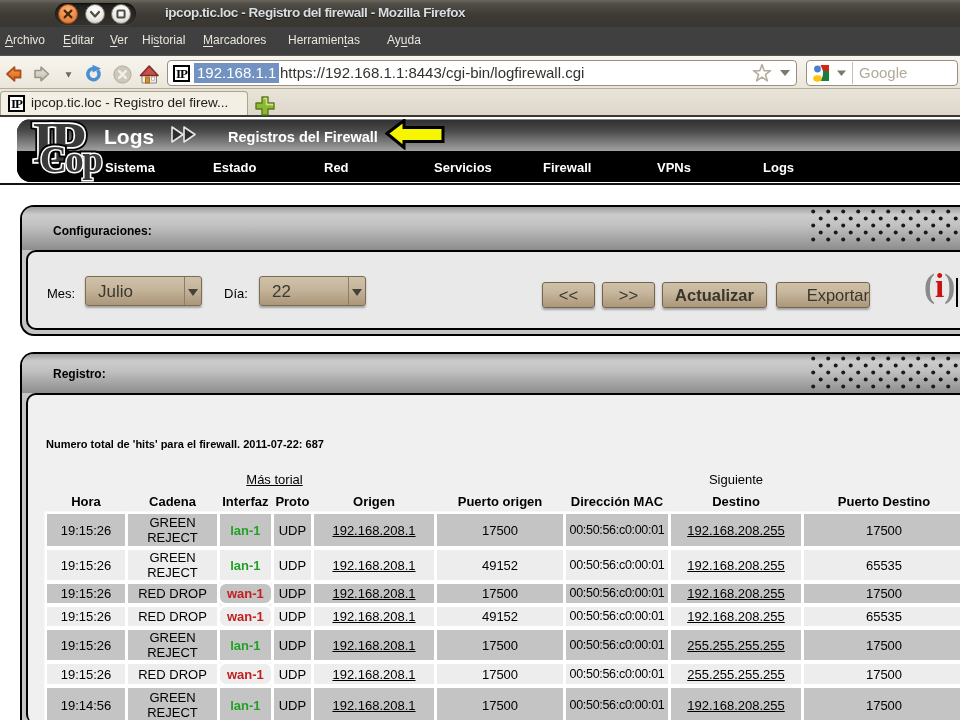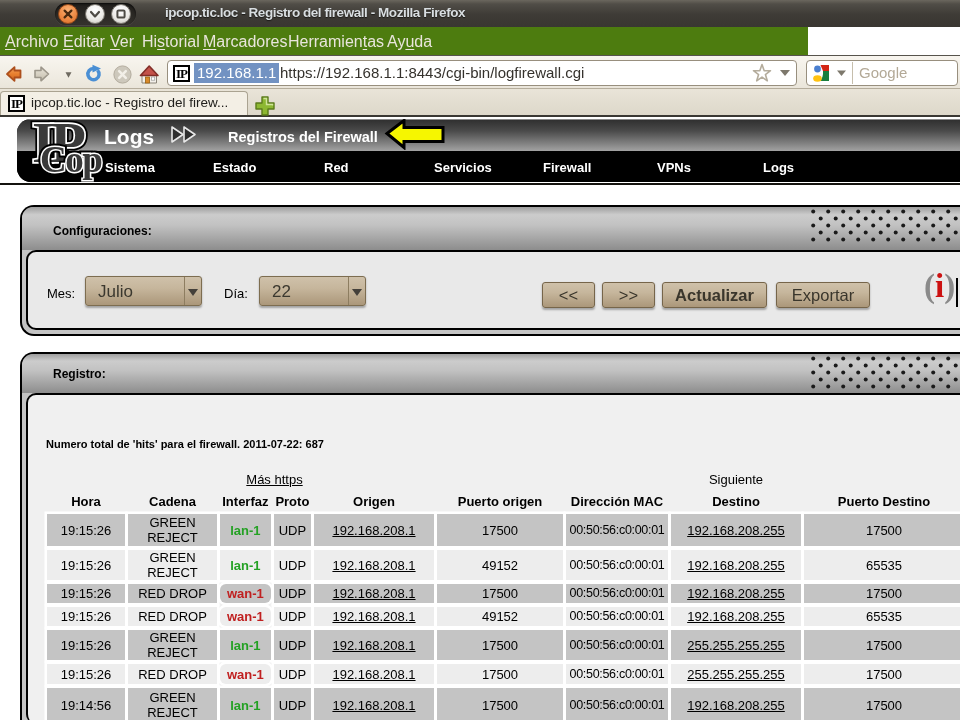--- a/index.html
+++ b/index.html
@@ -8,22 +8,22 @@
 
 
 #titlebar { position:absolute; left:0; top:0; width:960px; height:27px;
   background:linear-gradient(#6b675e 0%, #504d47 15%, #3e3b36 55%, #393631 100%); }
 #wbtns { position:absolute; left:55px; top:3px; width:81px; height:22px; border-radius:12px;
   background:linear-gradient(#201e1b, #35322d); box-shadow:inset 0 1px 2px rgba(0,0,0,.7), 0 1px 0 rgba(255,255,255,.08); }
 #wtitle { position:absolute; left:165px; top:5px; font-size:13.5px; font-weight:bold; color:#d9dee1;
   text-shadow:0 1px 1px #1a1916; letter-spacing:-0.45px;}
 
 
-#menubar { position:absolute; left:0; top:27px; width:808px; height:28px; background:#4d7c0f;
-  color:#e9e5dc; font-size:16px; }
+#menubar { position:absolute; left:0; top:27px; width:960px; height:28px; background:#404040;
+  color:#e9e5dc; font-size:12px; }
 #menubar span { position:absolute; top:6px; }
 #menubar u { text-underline-offset:2px; }
 
 
 #toolbar { position:absolute; left:0; top:55px; width:960px; height:34px;
   background:linear-gradient(#f8f5ef, #efebe1 70%, #eae5da); border-top:1px solid #57544d; border-bottom:1px solid #b5ad9c;}
 #urlbar { position:absolute; left:167px; top:4px; width:630px; height:26px; background:#fff;
   border:1px solid #988f7e; border-radius:4px; }
 #favicon1 { position:absolute; left:5px; top:4px; }
 #urlsel { position:absolute; left:26px; top:2px; height:20px; background:#7292c2; color:#fff;
@@ -252,21 +252,21 @@
       <span class="lbl" style="left:196px; top:34px;">Día:</span>
       <div class="sel" style="left:231px; width:107px;">
           <span class="txt">22</span>
           <span class="btn">
             <span class="tri"></span>
           </span>
         </div>
       <div class="gbtn" style="left:514px; width:53px; line-height:24px;">&lt;&lt;</div>
       <div class="gbtn" style="left:574px; width:53px; line-height:24px;">&gt;&gt;</div>
       <div class="gbtn" style="left:634px; width:105px; line-height:24px;font-weight:bold;">Actualizar</div>
-      <div class="gbtn" style="left:748px; width:94px; line-height:24px;">Exportar</div>
+      <div class="gbtn" style="left:748px; width:94px; line-height:24px;text-align:right;">Exportar</div>
       <span style="position:absolute; left:896px; top:18px; font-family:'Liberation Serif',serif; font-weight:bold; font-size:33px; line-height:33px; color:#8a8a8a;">(<span style="color:#cc1111;">i</span>)</span>
       <div style="position:absolute; left:928px; top:26px; width:1.5px; height:29px; background:#000;"></div>
     </div>
   </div>
 
   <div id="reg" class="panel">
     <div class="phead">
         <span class="ptitle">Registro:</span>
         <svg class="dots" width="171" height="40">
           <defs>
@@ -278,21 +278,21 @@
           <rect x="0" y="0" width="171" height="36" fill="url(#dpb)"></rect>
         </svg>
       </div>
     <div class="pinner">
       <div id="hits">Numero total de 'hits' para el firewall. 2011-07-22: 687</div>
       <table id="logtable">
         <tbody>
             <tr style="height:18px;">
           <td style="width:78px;"></td>
               <td style="width:89px;"></td>
-          <td colspan="2" style="width:91px;"><span style="text-decoration:underline;position:relative;left:9px;">Más https</span></td>
+          <td colspan="2" style="width:91px;"><span style="text-decoration:underline;position:relative;left:9px;">Más torial</span></td>
           <td style="width:120px;"></td>
               <td style="width:126px;"></td>
               <td style="width:102px;"></td>
           <td style="width:130px;">Siguiente</td>
               <td style="width:160px;"></td>
         </tr>
         <tr class="hd" style="height:18px;">
           <td>Hora</td>
               <td>Cadena</td>
               <td>Interfaz</td>

